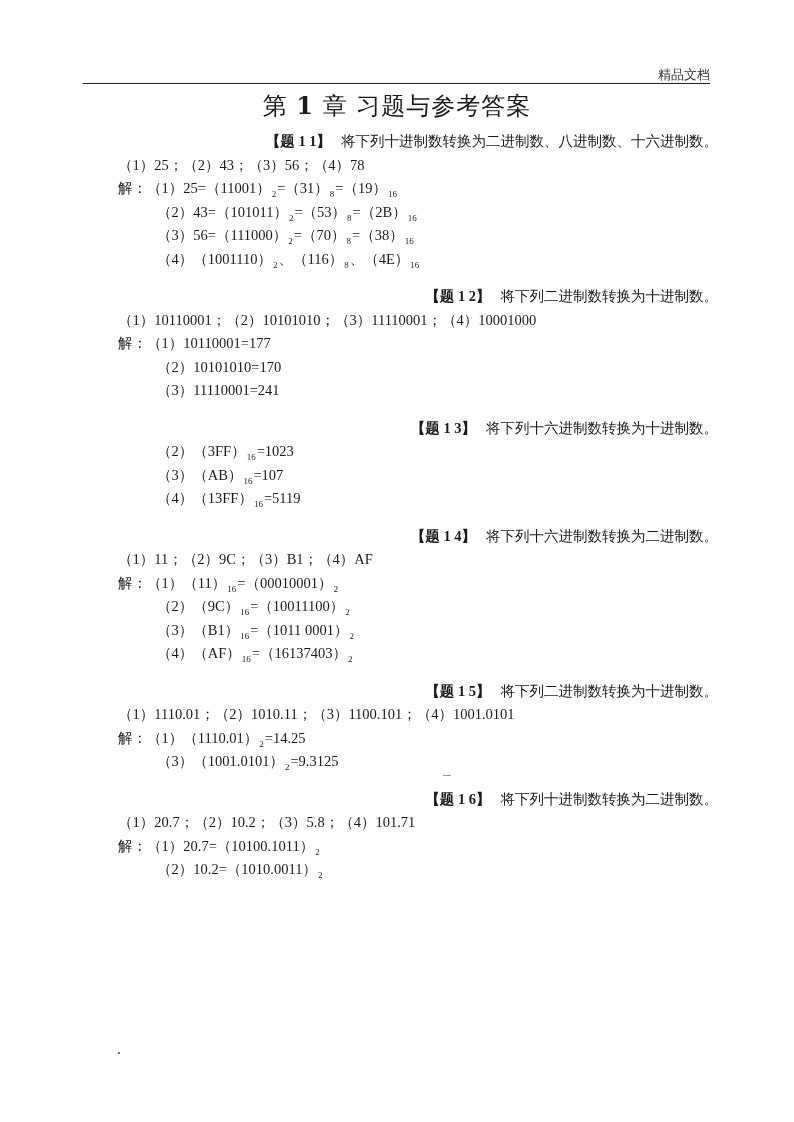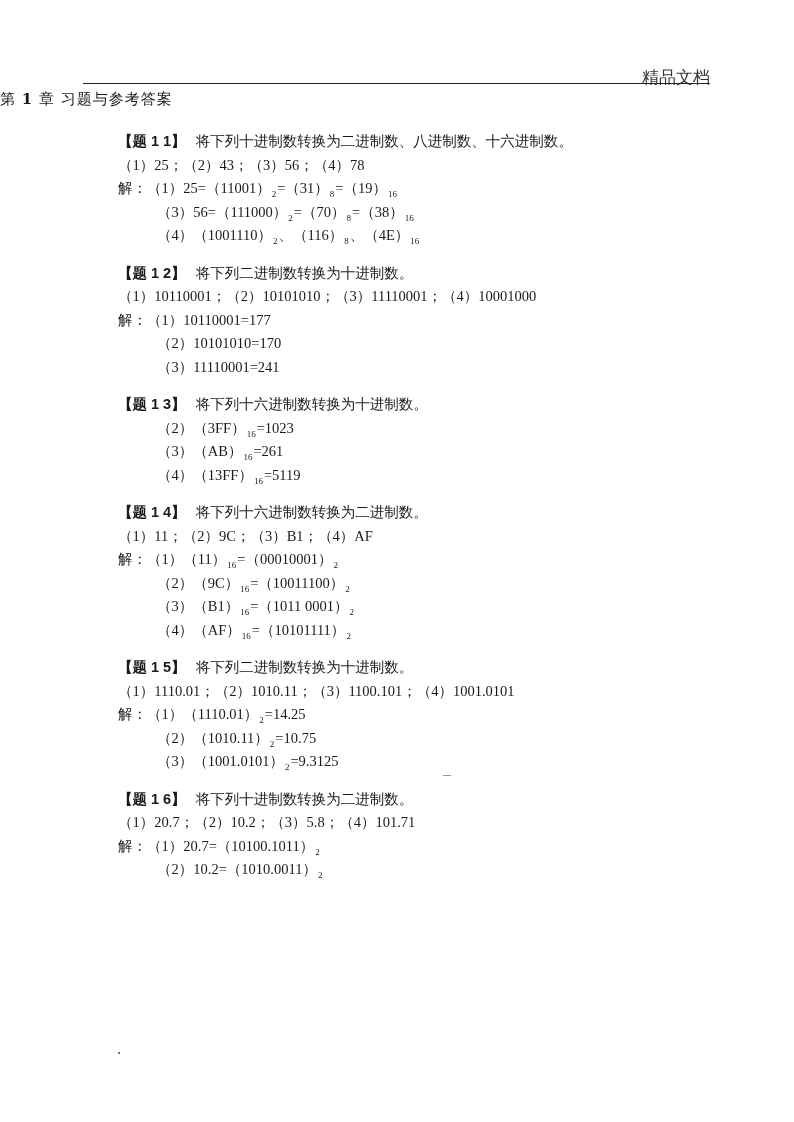--- a/index.html
+++ b/index.html
@@ -3,39 +3,39 @@
   <meta charset="utf-8">
   <style>
     html, body { margin: 0; padding: 0; background: #ffffff; }
     body {
       width: 794px; height: 1122px; position: relative; overflow: hidden;
       font-family: "DejaVu Serif", "Liberation Serif", serif;
       color: #1a1a1a;
     }
     .header-label {
       position: absolute; right: 84px; top: 66px;
-      font-size: 17px; color: #333;
+      font-size: 13px; color: #333;
     }
     .header-rule {
       position: absolute; left: 83px; top: 83px; width: 627px; height: 0;
       border-top: 1.5px solid #222;
     }
     .title {
       position: absolute; left: 0; width: 794px; top: 90px;
-      font-size: 15px; letter-spacing: 1px;
+      text-align: center; font-size: 24px; letter-spacing: 1px;
     }
     .title .num { font-weight: bold; }
     .content {
       position: absolute; left: 118px; top: 130px; width: 600px;
       font-family: "Liberation Serif", "DejaVu Serif", serif;
       font-size: 14.5px;
     }
     .problem { margin-bottom: 14px; }
     .line { height: 23.5px; line-height: 23.5px; white-space: nowrap; }
-    .qhead { font-family: Liberation Sans, sans-serif; }
+    .qhead { font-family: Liberation Serif, serif; text-align: right; }
     .qhead .tag { font-weight: bold; }
     .qhead .prompt { margin-left: 10px; }
     .sol-indent { padding-left: 39px; }
     sub { font-size: 9px; position: relative; top: 4px; vertical-align: baseline; margin: 0 1px; }
     .stray-dash {
       position: absolute; left: 443px; top: 775px; width: 8px; height: 0;
       border-top: 1px solid #999;
     }
     .page-dot {
       position: absolute; left: 118px; top: 1052px; width: 2px; height: 2px;
@@ -52,49 +52,49 @@
   <span>第</span>
   <span class="num">1</span>
   <span>章  习题与参考答案</span>
 </div>
 
 <div class="content" id="content">
     <div class="problem">
       <div class="line qhead"><span class="tag">【题 1 1】</span><span class="prompt">将下列十进制数转换为二进制数、八进制数、十六进制数。</span></div>
       <div class="line">（1）25；（2）43；（3）56；（4）78</div>
       <div class="line"><span>解：</span><span>（1）25=（11001）</span><sub>2</sub><span>=（31）</span><sub>8</sub><span>=（19）</span><sub>16</sub></div>
+      <div class="line sol-indent"><span>（2）43=（101011）</span><sub>2</sub><span>=（53）</span><sub>8</sub><span>=（2B）</span><sub>16</sub></div>
       <div class="line sol-indent"><span>（3）56=（111000）</span><sub>2</sub><span>=（70）</span><sub>8</sub><span>=（38）</span><sub>16</sub></div>
       <div class="line sol-indent"><span>（4）（1001110）</span><sub>2</sub><span>、（116）</span><sub>8</sub><span>、（4E）</span><sub>16</sub></div>
     </div>
     <div class="problem">
       <div class="line qhead"><span class="tag">【题 1 2】</span><span class="prompt">将下列二进制数转换为十进制数。</span></div>
       <div class="line">（1）10110001；（2）10101010；（3）11110001；（4）10001000</div>
       <div class="line"><span>解：</span><span>（1）10110001=177</span></div>
       <div class="line sol-indent"><span>（2）10101010=170</span></div>
       <div class="line sol-indent"><span>（3）11110001=241</span></div>
     </div>
     <div class="problem">
       <div class="line qhead"><span class="tag">【题 1 3】</span><span class="prompt">将下列十六进制数转换为十进制数。</span></div>
       <div class="line sol-indent"><span>（2）（3FF）</span><sub>16</sub><span>=1023</span></div>
-      <div class="line sol-indent"><span>（3）（AB）</span><sub>16</sub><span>=261</span></div>
+      <div class="line sol-indent"><span>（3）（AB）</span><sub>16</sub><span>=107</span></div>
       <div class="line sol-indent"><span>（4）（13FF）</span><sub>16</sub><span>=5119</span></div>
     </div>
     <div class="problem">
       <div class="line qhead"><span class="tag">【题 1 4】</span><span class="prompt">将下列十六进制数转换为二进制数。</span></div>
       <div class="line">（1）11；（2）9C；（3）B1；（4）AF</div>
       <div class="line"><span>解：</span><span>（1）（11）</span><sub>16</sub><span>=（00010001）</span><sub>2</sub></div>
       <div class="line sol-indent"><span>（2）（9C）</span><sub>16</sub><span>=（10011100）</span><sub>2</sub></div>
       <div class="line sol-indent"><span>（3）（B1）</span><sub>16</sub><span>=（1011 0001）</span><sub>2</sub></div>
-      <div class="line sol-indent"><span>（4）（AF）</span><sub>16</sub><span>=（10101111）</span><sub>2</sub></div>
+      <div class="line sol-indent"><span>（4）（AF）</span><sub>16</sub><span>=（16137403）</span><sub>2</sub></div>
     </div>
     <div class="problem">
       <div class="line qhead"><span class="tag">【题 1 5】</span><span class="prompt">将下列二进制数转换为十进制数。</span></div>
       <div class="line">（1）1110.01；（2）1010.11；（3）1100.101；（4）1001.0101</div>
       <div class="line"><span>解：</span><span>（1）（1110.01）</span><sub>2</sub><span>=14.25</span></div>
-      <div class="line sol-indent"><span>（2）（1010.11）</span><sub>2</sub><span>=10.75</span></div>
       <div class="line sol-indent"><span>（3）（1001.0101）</span><sub>2</sub><span>=9.3125</span></div>
     </div>
     <div class="problem">
       <div class="line qhead"><span class="tag">【题 1 6】</span><span class="prompt">将下列十进制数转换为二进制数。</span></div>
       <div class="line">（1）20.7；（2）10.2；（3）5.8；（4）101.71</div>
       <div class="line"><span>解：</span><span>（1）20.7=（10100.1011）</span><sub>2</sub></div>
       <div class="line sol-indent"><span>（2）10.2=（1010.0011）</span><sub>2</sub></div>
     </div>
   </div>
 

